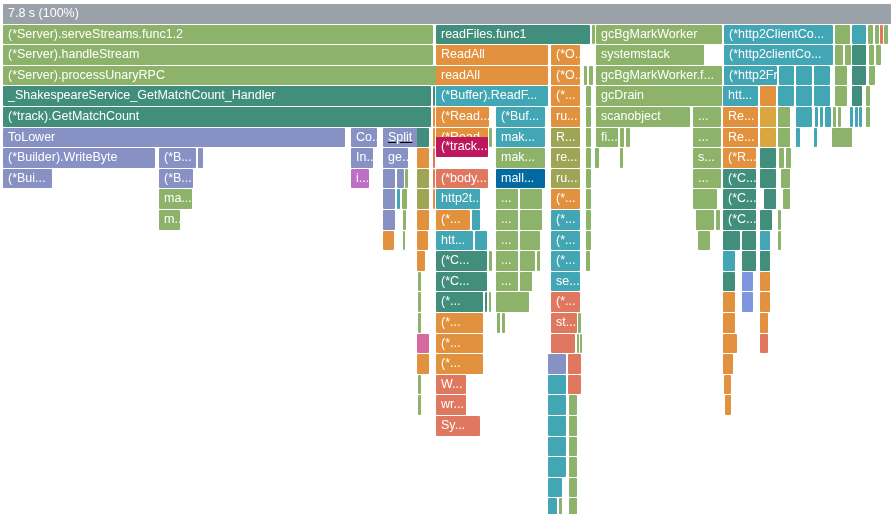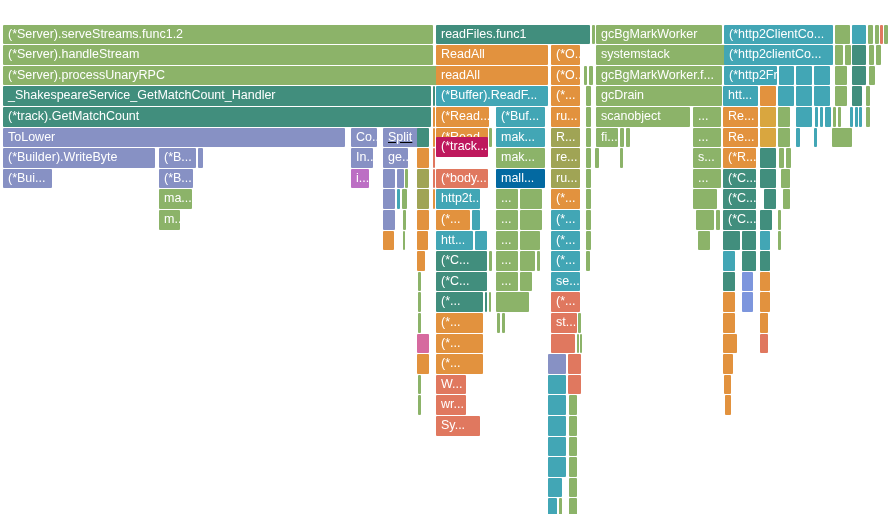--- a/index.html
+++ b/index.html
@@ -29,20 +29,23 @@
     font-size: 12.5px;
     line-height: 19.5px;
     color: #ffffff;
     pointer-events: none;
   }
 </style>
 </head>
 <body>
 
 <div class="flame">
+    <div class="frame" style="left: 3px; top: 4px; width: 888px; height: 19.5px; background: rgb(154, 161, 169);">
+      <span>7.8 s (100%)</span>
+    </div>
     <div class="frame" style="left: 3px; top: 24.6px; width: 430px; height: 19.5px; background: rgb(140, 179, 105);">
       <span>(*Server).serveStreams.func1.2</span>
     </div>
     <div class="frame" style="left: 436px; top: 24.6px; width: 154px; height: 19.5px; background: rgb(65, 142, 125);">
       <span>readFiles.func1</span>
     </div>
     <div class="frame" style="left: 592px; top: 24.6px; width: 3px; height: 19.5px; background: rgb(140, 179, 105);"></div>
     <div class="frame" style="left: 596px; top: 24.6px; width: 126px; height: 19.5px; background: rgb(140, 179, 105);">
       <span>gcBgMarkWorker</span>
     </div>
@@ -57,21 +60,21 @@
     <div class="frame" style="left: 884px; top: 24.6px; width: 4px; height: 19.5px; background: rgb(140, 179, 105);"></div>
     <div class="frame" style="left: 3px; top: 45.2px; width: 430px; height: 19.5px; background: rgb(140, 179, 105);">
       <span>(*Server).handleStream</span>
     </div>
     <div class="frame" style="left: 436px; top: 45.2px; width: 112px; height: 19.5px; background: rgb(226, 146, 62);">
       <span>ReadAll</span>
     </div>
     <div class="frame" style="left: 551px; top: 45.2px; width: 29px; height: 19.5px; background: rgb(226, 146, 62);">
       <span>(*O...</span>
     </div>
-    <div class="frame" style="left: 596px; top: 45.2px; width: 152px; height: 19.5px; background: rgb(140, 179, 105);">
+    <div class="frame" style="left: 596px; top: 45.2px; width: 108px; height: 19.5px; background: rgb(140, 179, 105);">
       <span>systemstack</span>
     </div>
     <div class="frame" style="left: 724px; top: 45.2px; width: 109px; height: 19.5px; background: rgb(66, 166, 181);">
       <span>(*http2clientCo...</span>
     </div>
     <div class="frame" style="left: 835px; top: 45.2px; width: 8px; height: 19.5px; background: rgb(140, 179, 105);"></div>
     <div class="frame" style="left: 845px; top: 45.2px; width: 6px; height: 19.5px; background: rgb(140, 179, 105);"></div>
     <div class="frame" style="left: 852px; top: 45.2px; width: 14px; height: 19.5px; background: rgb(65, 142, 125);"></div>
     <div class="frame" style="left: 869px; top: 45.2px; width: 5px; height: 19.5px; background: rgb(140, 179, 105);"></div>
     <div class="frame" style="left: 876px; top: 45.2px; width: 5px; height: 19.5px; background: rgb(140, 179, 105);"></div>

